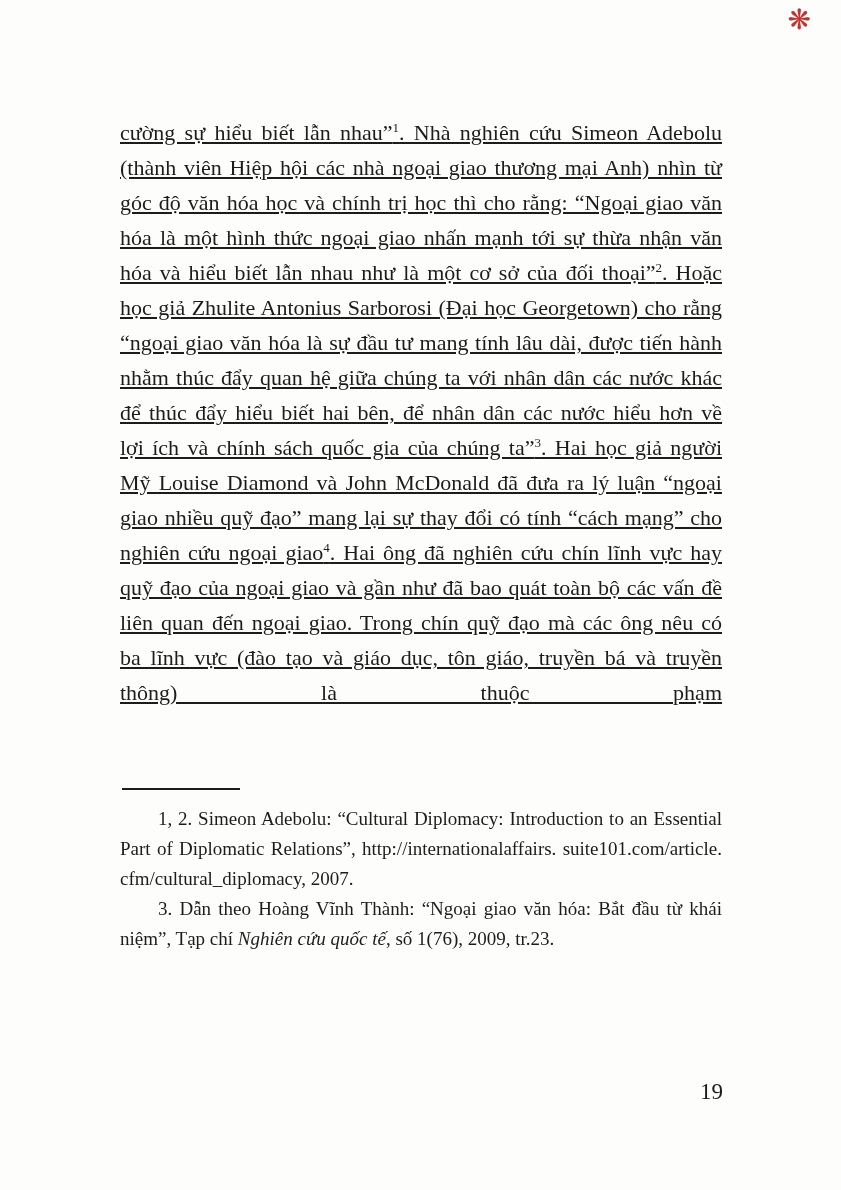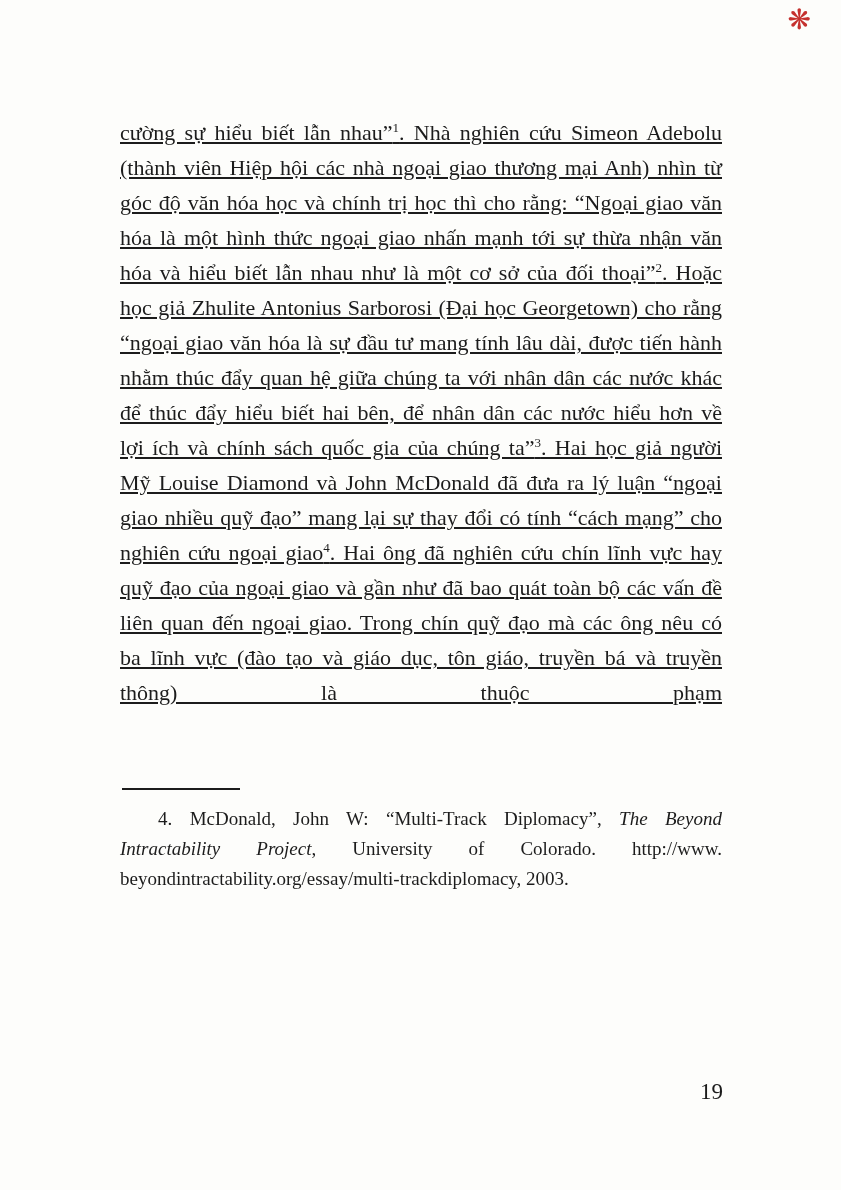--- a/index.html
+++ b/index.html
@@ -85,18 +85,19 @@
 <div class="page">
 
   <div class="ornament">❋</div>
 
   <main class="body-area">
     <p class="para"><span>cường sự hiểu biết lẫn nhau”</span><sup>1</sup><span>. Nhà nghiên cứu Simeon Adebolu (thành viên Hiệp hội các nhà ngoại giao thương mại Anh) nhìn từ góc độ văn hóa học và chính trị học thì cho rằng: “Ngoại giao văn hóa là một hình thức ngoại giao nhấn mạnh tới sự thừa nhận văn hóa và hiểu biết lẫn nhau như là một cơ sở của đối thoại”</span><sup>2</sup><span>. Hoặc học giả Zhulite Antonius Sarborosi (Đại học Georgetown) cho rằng “ngoại giao văn hóa là sự đầu tư mang tính lâu dài, được tiến hành nhằm thúc đẩy quan hệ giữa chúng ta với nhân dân các nước khác để thúc đẩy hiểu biết hai bên, để nhân dân các nước hiểu hơn về lợi ích và chính sách quốc gia của chúng ta”</span><sup>3</sup><span>. Hai học giả người Mỹ Louise Diamond và John McDonald đã đưa ra lý luận “ngoại giao nhiều quỹ đạo” mang lại sự thay đổi có tính “cách mạng” cho nghiên cứu ngoại giao</span><sup>4</sup><span>. Hai ông đã nghiên cứu chín lĩnh vực hay quỹ đạo của ngoại giao và gần như đã bao quát toàn bộ các vấn đề liên quan đến ngoại giao. Trong chín quỹ đạo mà các ông nêu có ba lĩnh vực (đào tạo và giáo dục, tôn giáo, truyền bá và truyền thông) là thuộc phạm</span></p>
   </main>
 
   <section class="footnote-area">
     <div class="rule"></div>
-    <p class="footnote"><span>4. McDonald, John W: “Multi-Track Diplomacy”, </span><span class="it">The Beyond Intractability Project</span><span>, University of Colorado. http://www. beyondintractability.org/essay/multi-trackdiplomacy, 2003.</span></p>
+    <p class="footnote"><span>1, 2. Simeon Adebolu: “Cultural Diplomacy: Introduction to an Essential Part of Diplomatic Relations”, http://internationalaffairs. suite101.com/article. cfm/cultural_diplomacy, 2007.</span></p>
+    <p class="footnote"><span>3. Dẫn theo Hoàng Vĩnh Thành: “Ngoại giao văn hóa: Bắt đầu từ khái niệm”, Tạp chí </span><span class="it">Nghiên cứu quốc tế</span><span>, số 1(76), 2009, tr.23.</span></p>
   </section>
 
   <div class="page-number">19</div>
 
 </div>
 
 </body></html>

